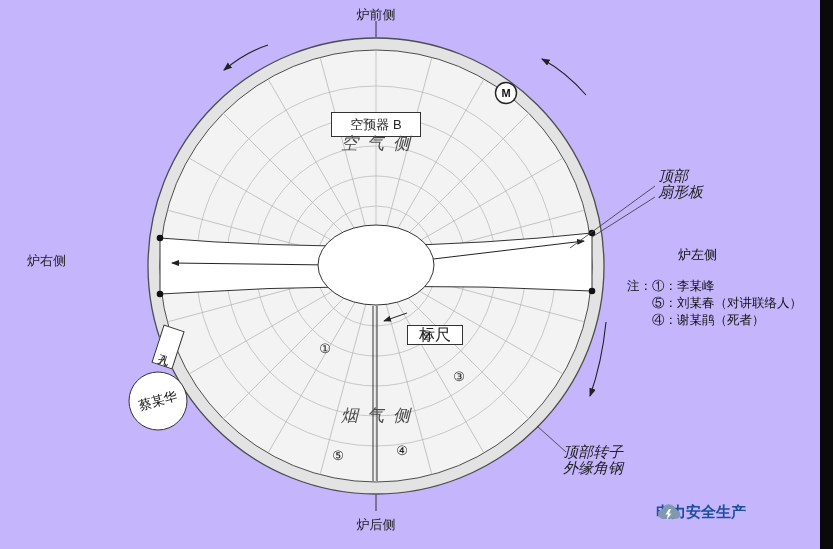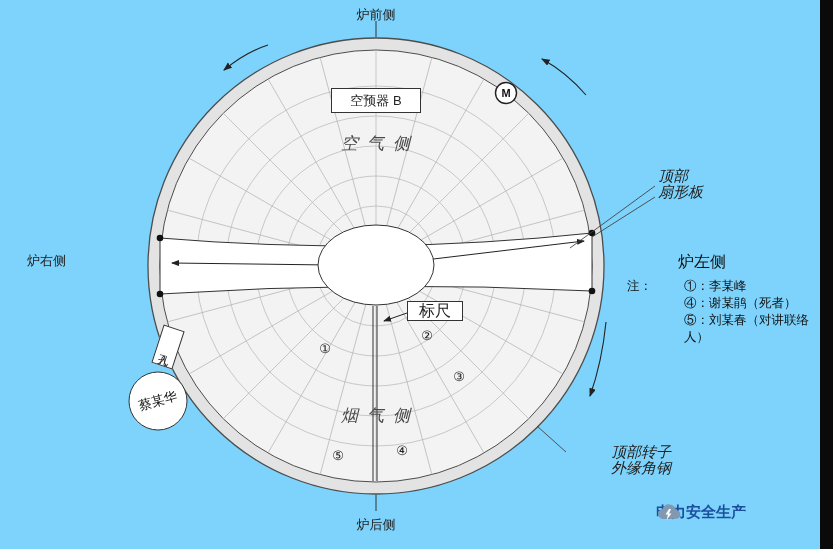--- a/index.html
+++ b/index.html
@@ -1,26 +1,26 @@
 <!DOCTYPE html>
 <html><head>
 <meta charset="utf-8">
 <style>
   html,body{margin:0;padding:0;background:#fff;}
   #stage{
-    position:relative;width:833px;height:549px;background:#7dd3fc;overflow:hidden;
+    position:relative;width:833px;height:549px;background:#c4b5fd;overflow:hidden;
     font-family:"Liberation Sans", sans-serif;color:#1a1a1a;
   }
   #stage svg{position:absolute;left:0;top:0;}
   .lbl{position:absolute;white-space:nowrap;}
   .side-lbl{font-size:13px;color:#222;}
   .center-x{transform:translateX(-50%);}
   .boxed{
     position:absolute;border:1px solid #333;background:#fff;text-align:center;
-    font-size:13px;color:#222;box-sizing:border-box;
+    font-size:13px;color:#222;box-sizing:border-box;margin-top:24px;
   }
   .flow-lbl{
     position:absolute;font-size:17px;letter-spacing:9px;color:#4a4a4a;
     font-family:"Liberation Serif", serif;font-style:italic;
   }
   .center-ellipse-text{
     position:absolute;left:376px;top:265px;transform:translate(-50%,-50%);
     width:94px;font-size:13px;line-height:17px;text-align:center;color:#111;white-space:normal;
   }
   .marker-num{position:absolute;font-size:13px;color:#222;transform:translate(-50%,-50%);}
@@ -32,23 +32,23 @@
   }
   .cai-lbl{
     position:absolute;left:158px;top:401px;transform:translate(-50%,-50%) rotate(-16deg);
     font-size:13px;color:#111;
   }
   .motor-lbl{
     position:absolute;left:506px;top:93px;transform:translate(-50%,-50%);
     font-size:11px;font-weight:bold;color:#111;
   }
   .right-col{position:absolute;left:627px;color:#111;}
-  .furnace-left{position:absolute;left:678px;top:252px;font-size:16px;color:#111;text-align:center;}
+  .furnace-left{position:absolute;left:678px;top:246px;font-size:13px;color:#111;text-align:center;}
   .note-row{display:flex;align-items:flex-start;font-size:12.5px;}
-  .note-items div{line-height:17px;margin-left:32px;}
+  .note-items div{line-height:17px;}
   .desc{
     position:absolute;left:627px;top:372px;width:166px;font-size:12px;line-height:16.5px;
     color:#111;white-space:normal;text-align:justify;
   }
   .brand{
     position:absolute;left:656px;top:503px;display:flex;align-items:center;gap:4px;
   }
   .brand-text{font-size:15px;font-weight:bold;}
   .black-bar{position:absolute;right:0;top:0;width:13px;height:549px;background:#0a0a0a;}
 </style>
@@ -161,31 +161,31 @@
   <span class="marker-num" style="left:427px;top:335px;">②</span>
   <span class="marker-num" style="left:459px;top:376px;">③</span>
   <span class="marker-num" style="left:402px;top:450px;">④</span>
   <span class="marker-num" style="left:338px;top:455px;">⑤</span>
 
   <div class="annot" style="left:658px;top:168px;">
     <div>顶部</div>
     <div>扇形板</div>
   </div>
 
-  <div class="annot" style="left:563px;top:444px;margin-left:48px;">
+  <div class="annot" style="left:563px;top:444px;">
     <div>顶部转子</div>
     <div>外缘角钢</div>
   </div>
 
   <div class="right-col note-row" style="top:278px;">
     <span>注：</span>
     <div class="note-items">
       <div>①：李某峰</div>
+      <div>⑤：刘某春（对讲联络人）</div>
       <div>④：谢某鹃（死者）</div>
-      <div>⑤：刘某春（对讲联络人）</div>
     </div>
   </div>
 
 
   <div class="brand">
     <svg width="26" height="20" viewBox="0 0 26 20">
       <path d="M7 16 a5 5 0 0 1 -0.5 -9.97 A7 7 0 0 1 20 7.2 a4.3 4.3 0 0 1 0.6 8.55 Z" fill="#8298b0"></path>
       <path d="M13 6 L9.5 11.5 L12 11.5 L10.5 17 L15.5 10.5 L13 10.5 L15 6 Z" fill="#ffffff"></path>
     </svg>
     <span class="brand-text" style="color:#1b4f9e;">电力安全生产</span>

